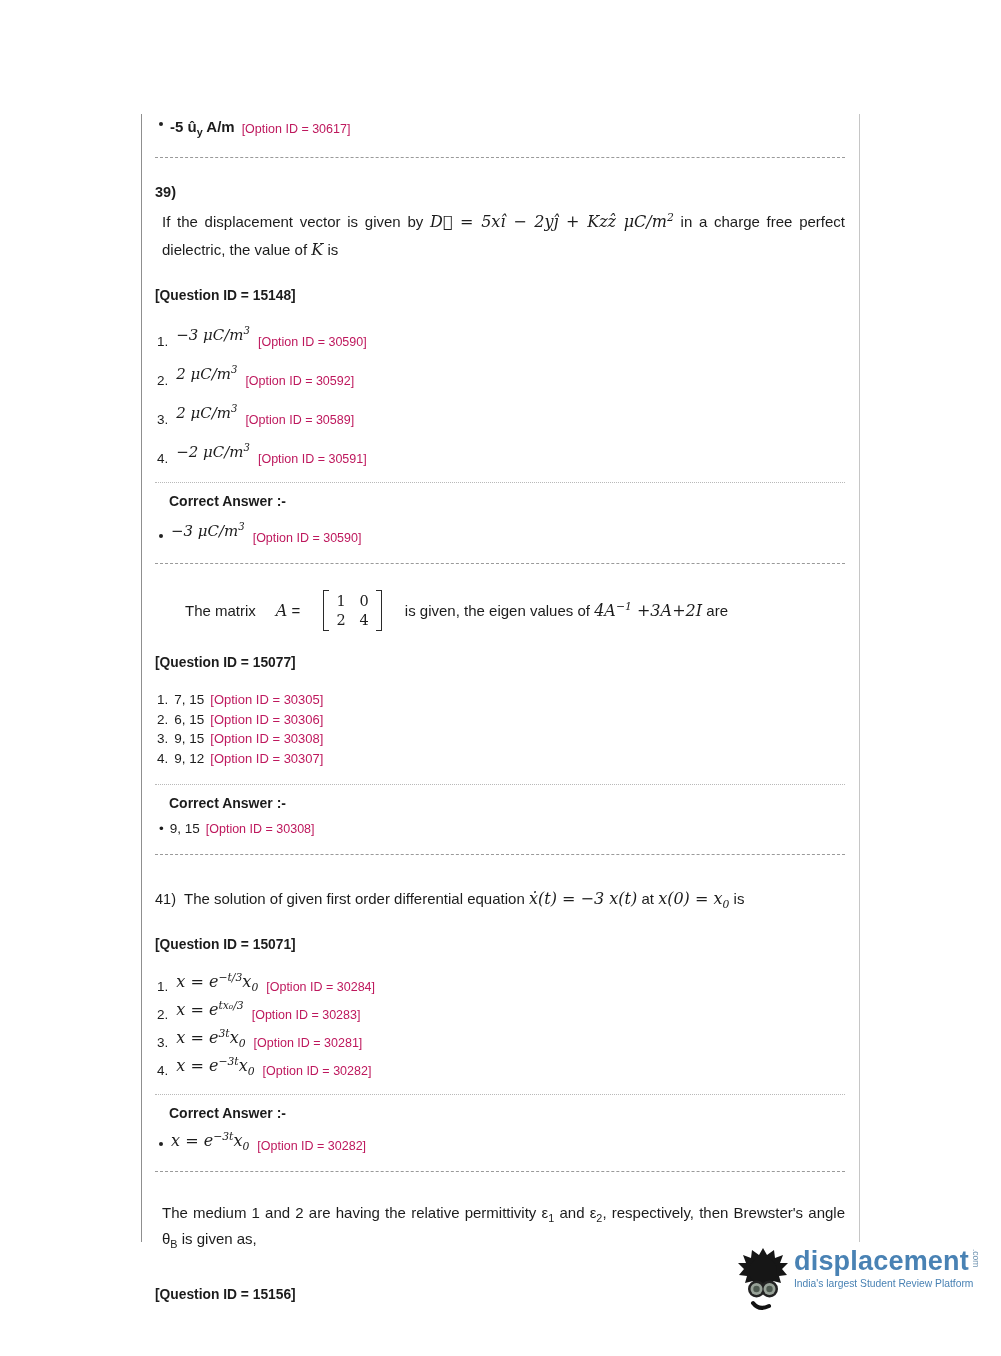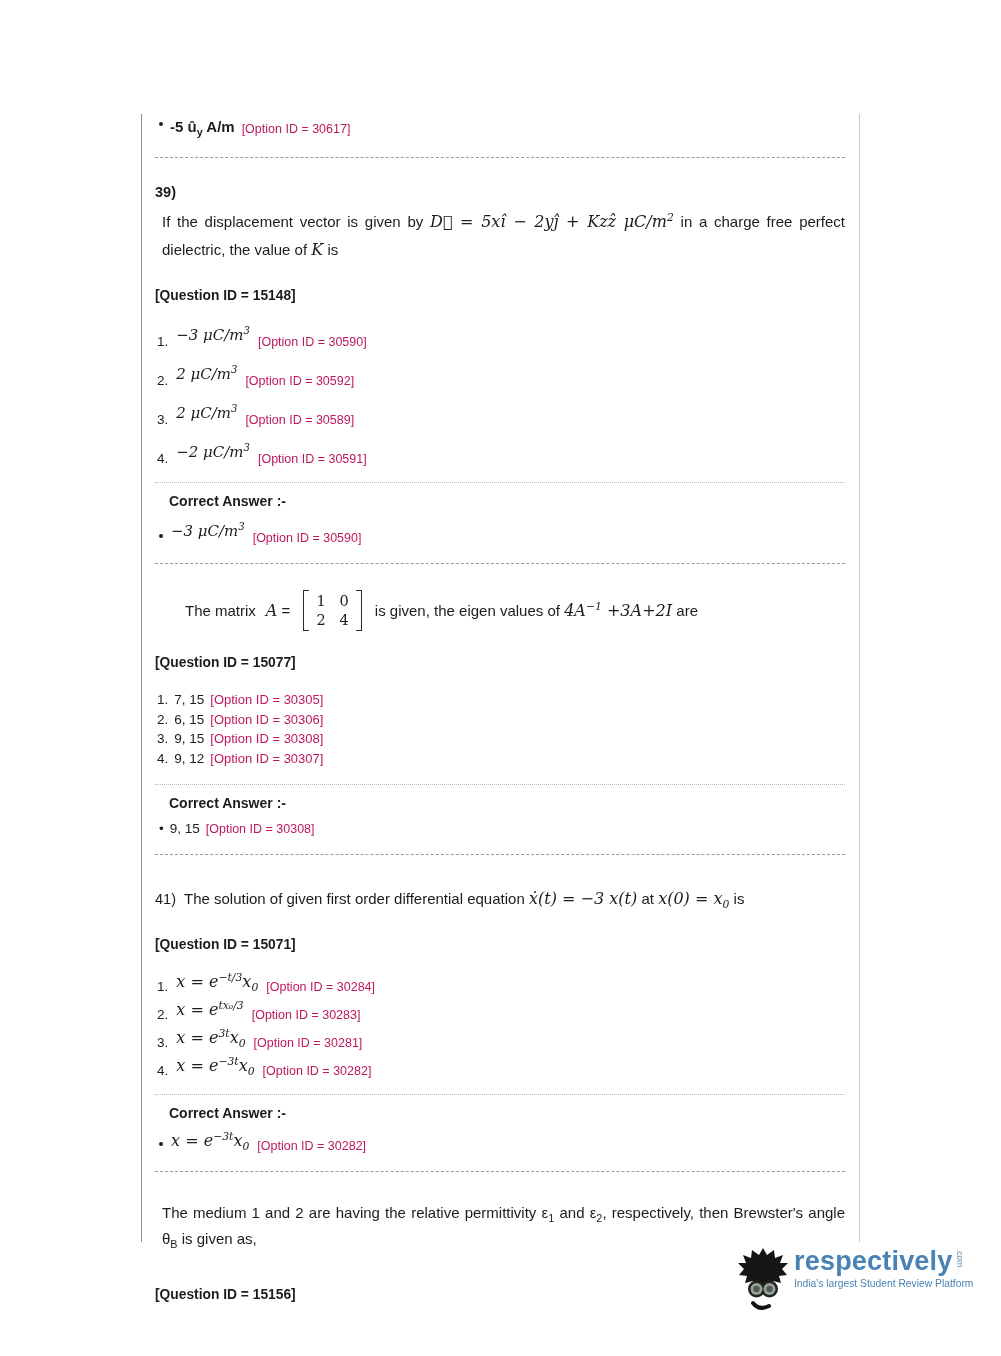--- a/index.html
+++ b/index.html
@@ -44,21 +44,21 @@
   
   .opt-plain{display:flex;gap:6px;font-size:13.5px;line-height:19.5px;margin:0;}
   .opt-plain .oid{font-size:13px;}
 
   
   .ansrow{display:flex;align-items:flex-end;gap:8px;margin:4px 0 0 4px;min-height:26px;}
   .dot{width:4px;height:4px;border-radius:50%;background:#222;margin-bottom:7px;flex:0 0 auto;}
   .ansrow-plain{display:flex;gap:6px;font-size:13.5px;margin-left:4px;align-items:baseline;}
 
   
-  .qline{display:flex;align-items:center;gap:10px;padding-left:30px;font-size:15px;margin:2px 0 0 0;}
+  .qline{display:flex;align-items:center;gap:20px;padding-left:30px;font-size:15px;margin:2px 0 0 0;}
   .mathseg{font-size:15px;}
   .matrix{display:inline-flex;align-items:stretch;margin:0 3px;}
   .mbrak{width:5px;}
   .mbrak.l{border-left:1.7px solid #2a2a2a;border-top:1.7px solid #2a2a2a;border-bottom:1.7px solid #2a2a2a;}
   .mbrak.r{border-right:1.7px solid #2a2a2a;border-top:1.7px solid #2a2a2a;border-bottom:1.7px solid #2a2a2a;}
   .mcells{display:grid;grid-template-columns:auto auto;column-gap:14px;row-gap:3px;padding:3px 7px;
           font-family:"DejaVu Serif","Liberation Serif",serif;font-size:14.5px;text-align:center;}
 
   
   .brand{position:absolute;left:737px;top:1247px;display:flex;align-items:flex-start;gap:5px;}
@@ -218,18 +218,18 @@
       <circle cx="32.5" cy="42" r="8.5" fill="#222222"></circle>
       <circle cx="19.5" cy="42" r="6" fill="#98a298"></circle>
       <circle cx="32.5" cy="42" r="6" fill="#98a298"></circle>
       <circle cx="19.5" cy="42" r="3.2" fill="#4e5a50"></circle>
       <circle cx="32.5" cy="42" r="3.2" fill="#4e5a50"></circle>
       <path d="M16 56 Q22 64 32 59" stroke="#111" stroke-width="4" fill="none" stroke-linecap="round"></path>
     </svg>
   </span>
   <span class="brand-textcol">
     <span class="brand-row">
-      <span class="brand-name">respectively</span>
+      <span class="brand-name">displacement</span>
       <span class="brand-tld">.com</span>
     </span>
     <span class="tagline">India's largest Student Review Platform</span>
   </span>
 </div>
 
 </body></html>

